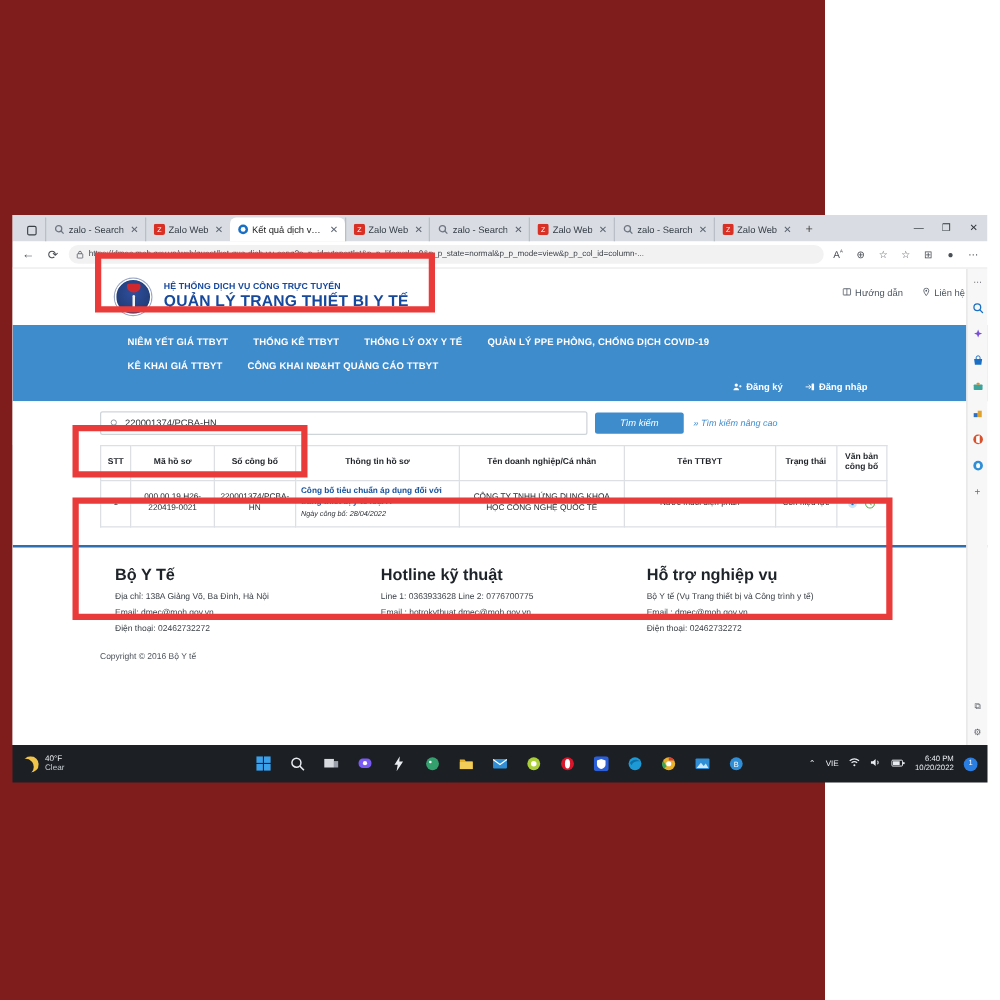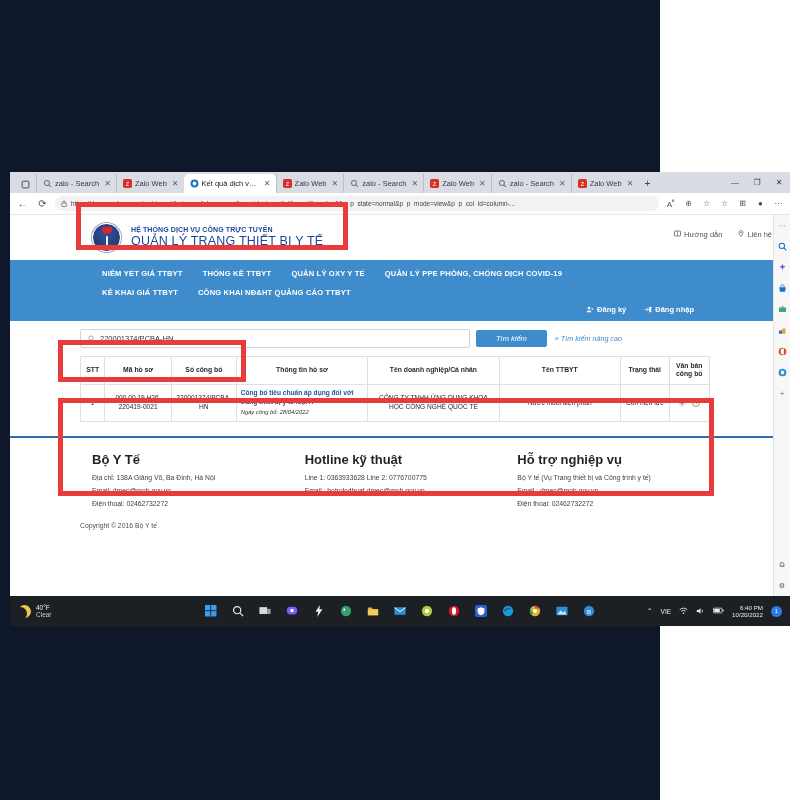--- a/index.html
+++ b/index.html
@@ -6,21 +6,21 @@
   html, body {
     margin: 0; padding: 0;
     width: 800px; height: 800px;
     background: #ffffff;
     font-family: "Liberation Sans", sans-serif;
     overflow: hidden;
   }
   #stage {
     position: relative;
     width: 660px; height: 800px;
-    background: #0f172a;
+    background: #7f1d1d;
   }
 
   
   .browser {
     position: absolute;
     left: 10px; top: 172px;
     width: 780px; height: 424px;
     background: #ffffff;
     overflow: hidden;
   }
@@ -143,21 +143,21 @@
     transform: translateX(-50%);
     width: 2px; height: 13px;
     background: #f2f2f2;
     border-radius: 1px;
   }
   .logo-text { margin-left: 10px; line-height: 1.15; }
   .logo-line1 {
     font-size: 7px; color: #16489c; letter-spacing: .1px; font-weight: bold;
   }
   .logo-line2 {
-    font-size: 12.5px; color: #16489c; font-weight: normal; letter-spacing: .2px;
+    font-size: 12.5px; color: #16489c; font-weight: bold; letter-spacing: .2px;
   }
   .header-links {
     margin-left: auto;
     display: flex; gap: 16px;
     align-items: center;
     font-size: 7.5px;
     color: #4d5560;
     padding-bottom: 6px;
   }
   .header-links span.lk { display: flex; align-items: flex-start; gap: 3px; }
@@ -520,21 +520,21 @@
               </svg>
             <span>Liên hệ</span>
           </span>
         </div>
       </div>
 
       <div class="navband">
         <div class="navrow">
           <div class="navitem">NIÊM YẾT GIÁ TTBYT</div>
           <div class="navitem">THỐNG KÊ TTBYT</div>
-          <div class="navitem">QUẢN LÝ OXY Y TẾ</div>
+          <div class="navitem">THỐNG LÝ OXY Y TẾ</div>
           <div class="navitem">QUẢN LÝ PPE PHÒNG, CHỐNG DỊCH COVID-19</div>
         </div>
         <div class="navrow">
           <div class="navitem">KÊ KHAI GIÁ TTBYT</div>
           <div class="navitem">CÔNG KHAI NĐ&amp;HT QUẢNG CÁO TTBYT</div>
         </div>
         <div class="authrow">
           <span class="au">
             <svg width="8" height="7" viewBox="0 0 16 14">
                 <circle cx="6" cy="4" r="2.6" fill="#fff"></circle>

